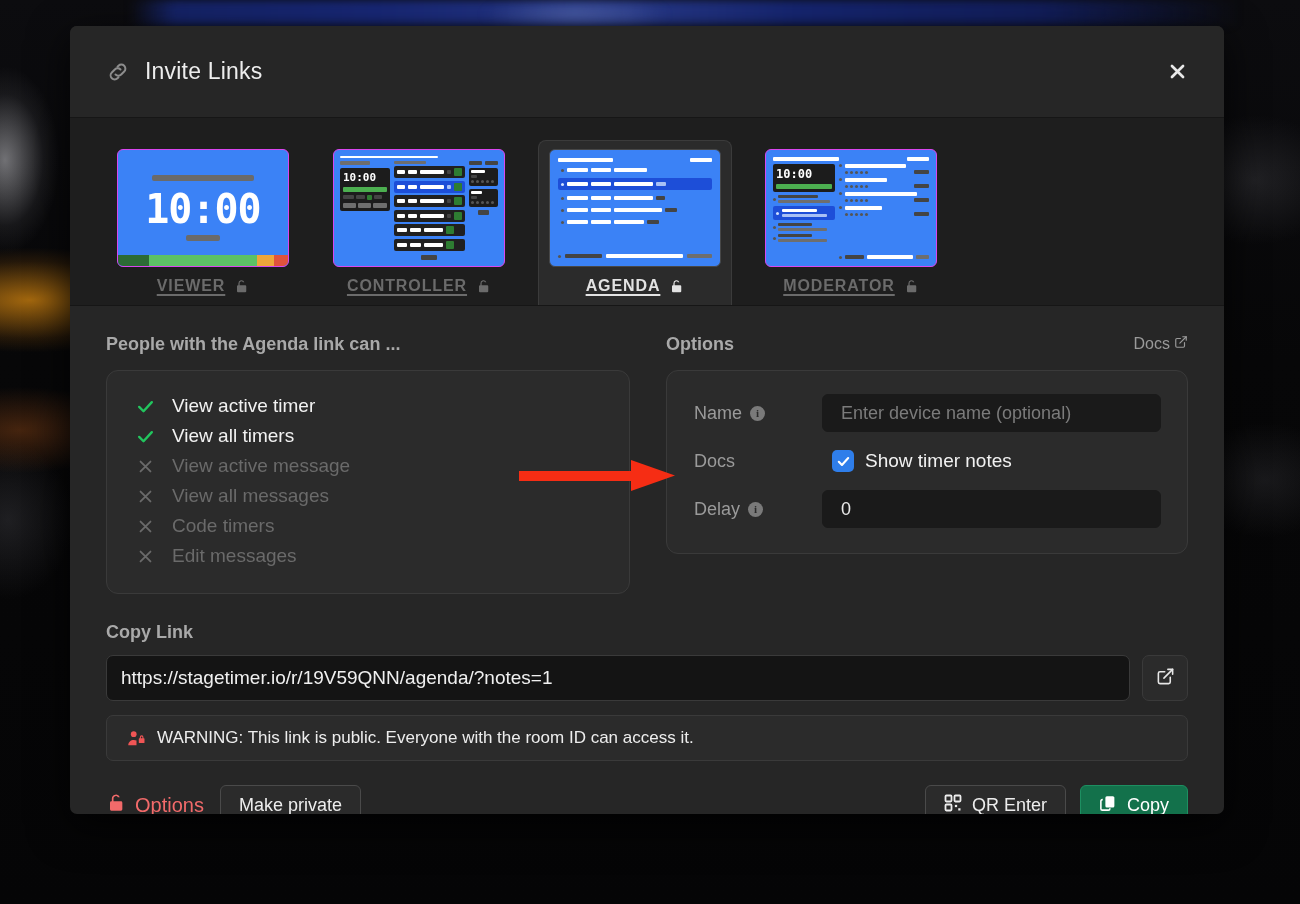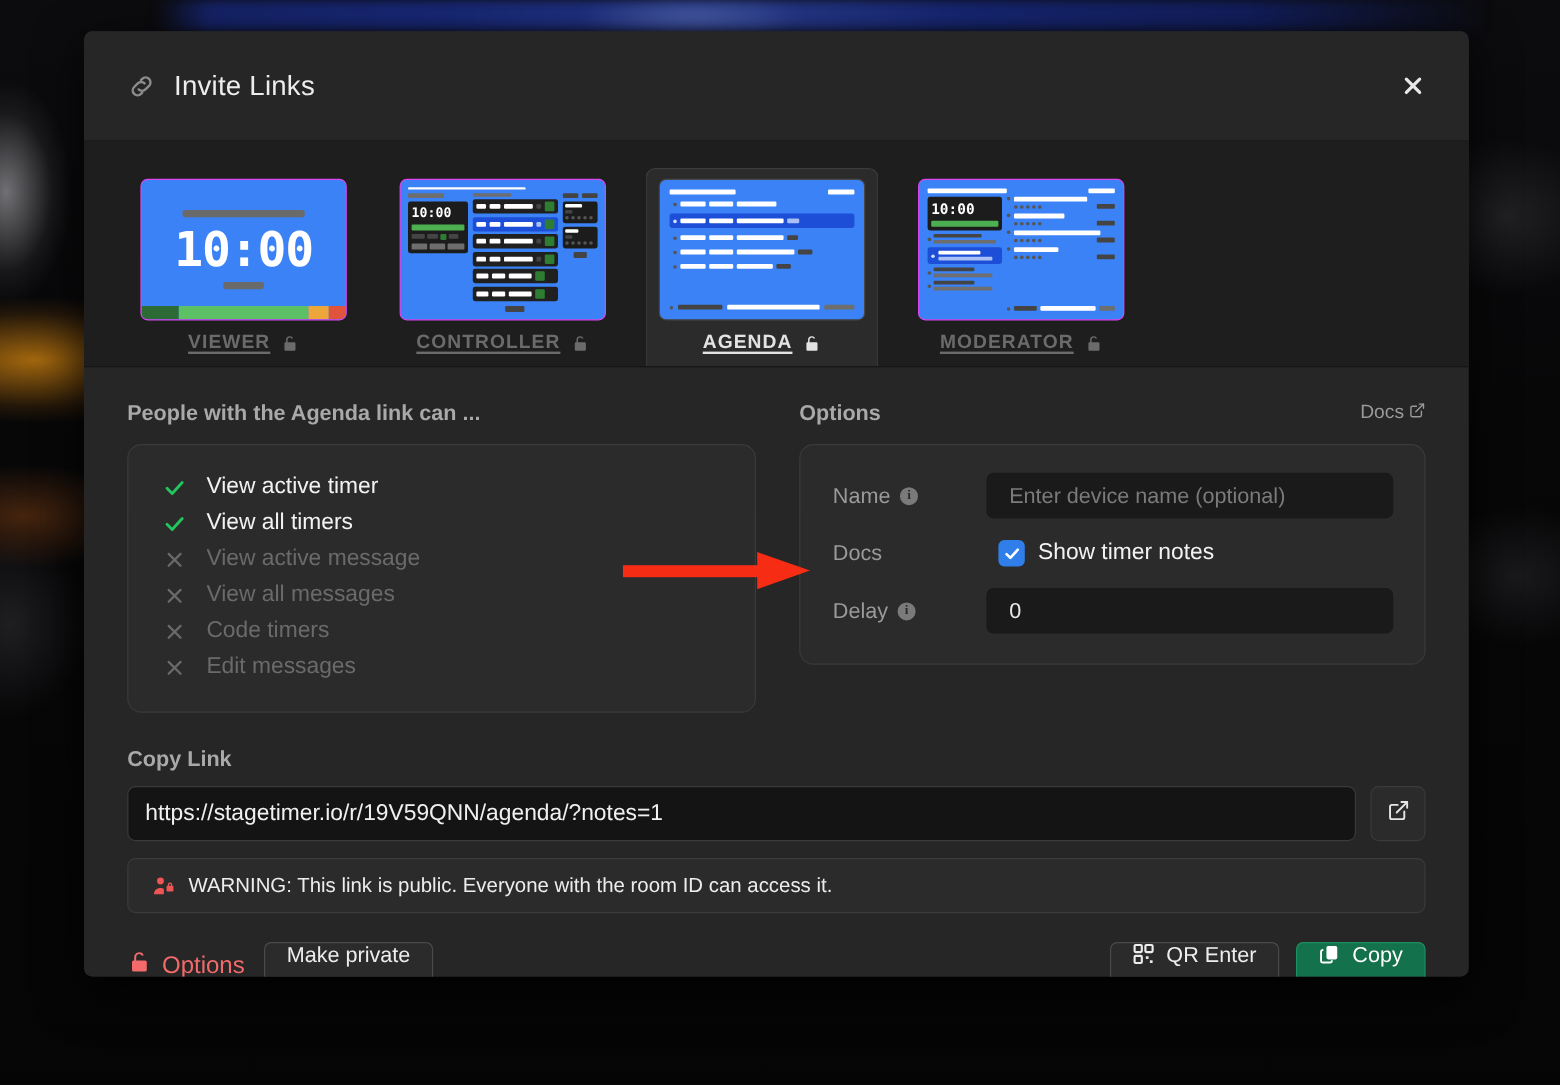--- a/index.html
+++ b/index.html
@@ -220,21 +220,21 @@
     margin-top: 24px; display:flex; align-items:center; justify-content:space-between;
   }
   .foot-left { display:flex; align-items:center; gap:16px; }
   .pub {
     display:flex; align-items:center; gap:9px;
     color:#f26a6a; font-size:20px;
   }
   .btn {
     height: 40px; border-radius:6px; border:1px solid #4a4a4a; background:#2b2b2b;
     color:#ededed; font-size:18px; padding: 0 18px; cursor:pointer;
-    display:flex;align-items:flex-start;justify-content:center;gap:10px;
+    display:flex;align-items:center;justify-content:center;gap:10px;
     font-family:"Liberation Sans", sans-serif;
   }
   .btn.primary { background:#13714b; border-color:#1d8f61; color:#fff; }
   .foot-right { display:flex; align-items:center; gap:14px; }
 
   
   #arrow { position:absolute; left:519px; top:459px; width:156px; height:33px; pointer-events:none; }
 </style>
 </head>
 <body>

